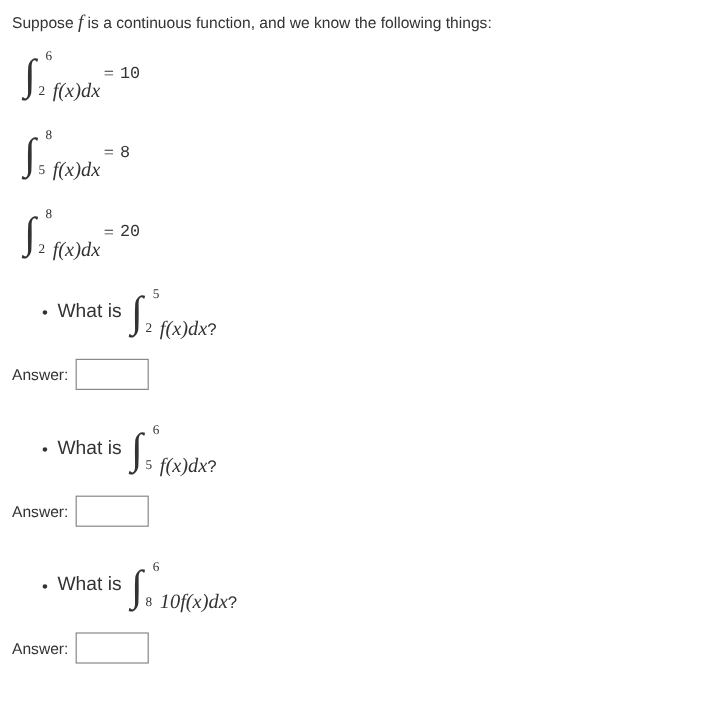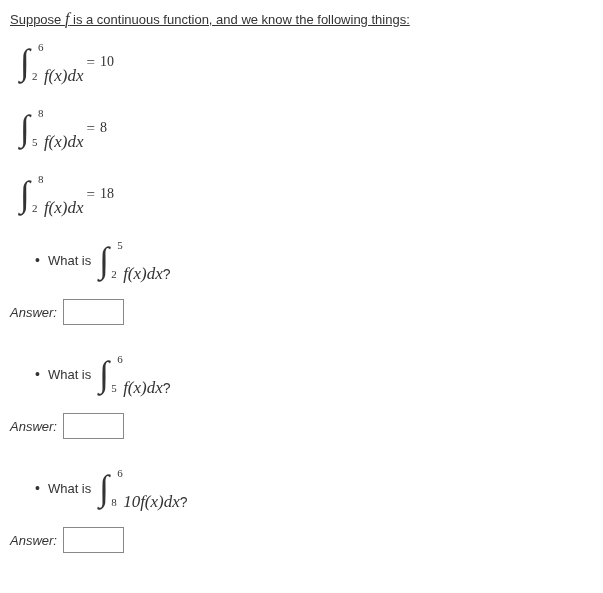--- a/index.html
+++ b/index.html
@@ -4,21 +4,20 @@
   <style>
     body {
       font-family: Arial, sans-serif;
       font-size: 13px;
       color: #333;
       margin: 0;
       padding: 10px;
       width: 583px;
     }
     .intro {
-      text-decoration: underline;
     }
     .math-italic {
       font-family: 'Times New Roman', serif;
       font-style: italic;
       font-size: 16px;
     }
     .integral-block {
       display: flex;
       align-items: center;
       margin: 10px 0 18px 10px;
@@ -49,45 +48,44 @@
       font-size: 17px;
       margin-left: 14px;
       margin-top: 28px;
     }
     .equals {
       font-family: 'Times New Roman', serif;
       font-size: 15px;
       margin: 0 5px 0 3px;
     }
     .val {
-      font-family: Liberation Serif, serif;
+      font-family: Liberation Mono, monospace;
       font-size: 14px;
     }
     .question-row {
       display: flex;
       align-items: center;
       margin: 15px 0 15px 25px;
     }
     .bullet {
       font-size: 14px;
       margin-right: 8px;
     }
     .what-is {
-      font-size: 13px;
+      font-size: 16px;
       margin-right: 6px;
     }
     .answer-row {
       display: flex;
       align-items: center;
       margin: 15px 0 25px 0;
     }
     .answer-label {
       font-size: 13px;
       margin-right: 6px;
-      font-style: italic;
     }
     .answer-input {
       width: 55px;
       height: 20px;
       border: 1px solid #888;
       font-size: 13px;
       padding: 2px;
     }
     .inline-integral {
       display: inline-flex;
@@ -119,21 +117,21 @@
   <span class="integral-sym">∫<span class="bound-upper">8</span><span class="bound-lower">5</span></span>
   <span class="integrand">f(x)dx</span>
   <span class="equals">=</span>
   <span class="val">8</span>
 </div>
 
 <div class="integral-block">
   <span class="integral-sym">∫<span class="bound-upper">8</span><span class="bound-lower">2</span></span>
   <span class="integrand">f(x)dx</span>
   <span class="equals">=</span>
-  <span class="val">18</span>
+  <span class="val">20</span>
 </div>
 
 <div class="question-row">
   <span class="bullet">•</span>
   <span class="what-is">What is</span>
   <span class="inline-integral">
     <span class="integral-sym">∫<span class="bound-upper">5</span><span class="bound-lower">2</span></span>
     <span class="integrand"><span>f(x)dx</span><span class="q-mark">?</span></span>
   </span>
 </div>

